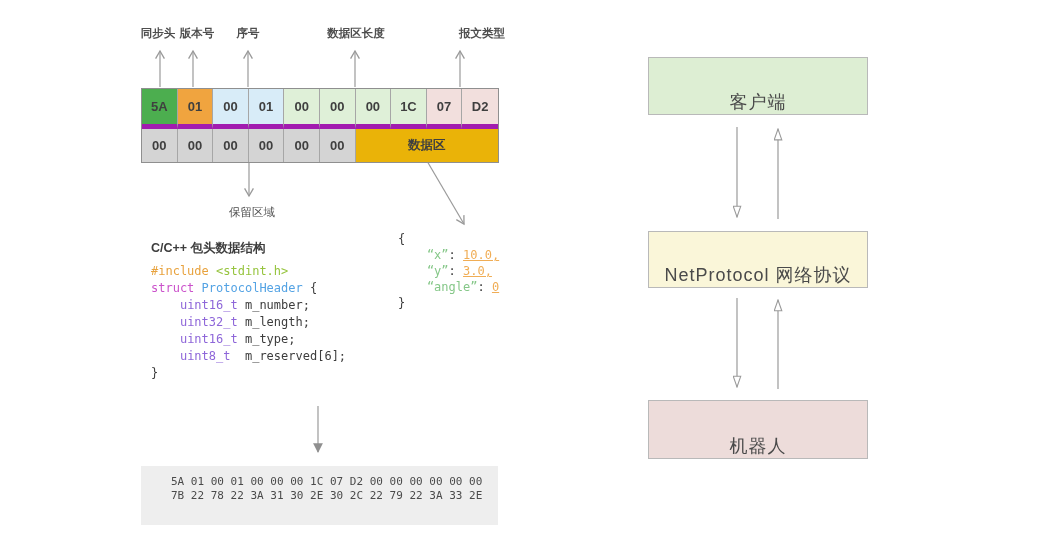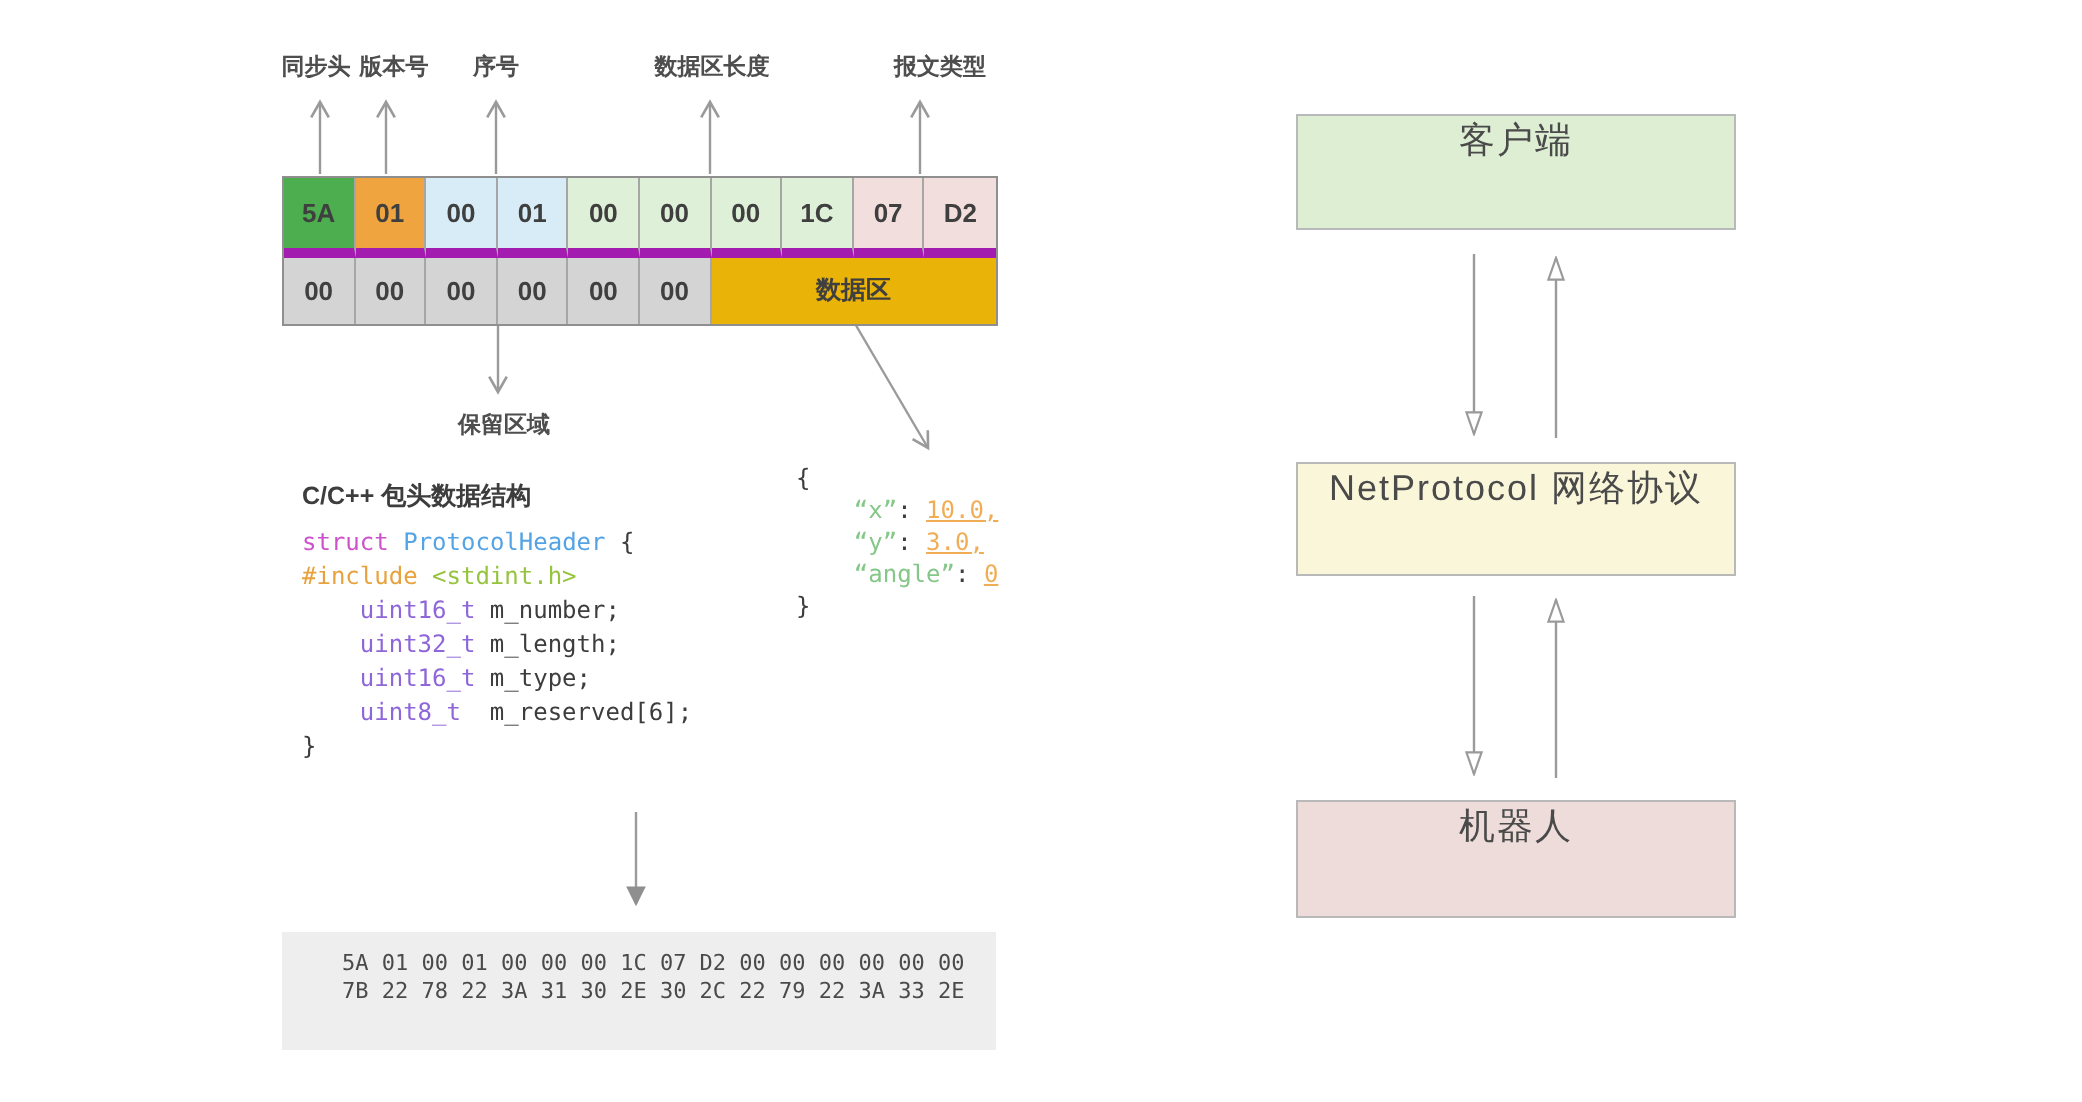--- a/index.html
+++ b/index.html
@@ -19,21 +19,21 @@
   .byte-cell.r2{height:33px;border-bottom:none;}
   .byte-cell:nth-child(10){border-right:none;}
   .c-sync{background:#4cae4f;}
   .c-version{background:#f0a43f;}
   .c-number{background:#d8ecf8;}
   .c-length{background:#dff0d8;}
   .c-type{background:#f2dfdd;}
   .c-reserved{background:#d4d4d4;}
   .c-data{background:#eab308;grid-column:span 4;border-right:none;font-size:12.5px;}
 
-  .small-label{position:absolute;font-size:11.5px;font-weight:700;color:#4e4e4e;
+  .small-label{position:absolute;font-size:11.5px;font-weight:400;color:#4e4e4e;
     transform:translateX(-50%);white-space:nowrap;}
 
   
   .code-block{position:absolute;left:151px;top:240px;}
   .code-title{font-size:12.5px;font-weight:600;color:#3d3d3d;margin-bottom:6px;}
   .code-line{font-family:"DejaVu Sans Mono","Liberation Mono",monospace;
     font-size:12px;line-height:17px;white-space:pre;color:#3d3d3d;}
   .tok-orange{color:#e8a23d;}
   .tok-green{color:#96c43e;}
   .tok-magenta{color:#cb52cb;}
@@ -49,21 +49,21 @@
   .tok-jorange{color:#f0ad55;text-decoration:underline;}
 
   
   .hex-box{position:absolute;left:141px;top:466px;width:357px;height:59px;
     background:#eeeeee;box-sizing:border-box;padding:9px 0 0 30px;}
   .hex-line{font-family:"DejaVu Sans Mono","Liberation Mono",monospace;
     font-size:11px;line-height:13.5px;color:#4a4a4a;white-space:pre;}
 
   
   .flow-node{position:absolute;left:648px;width:220px;box-sizing:border-box;
-    border:1px solid #b9b9b9;display:flex;align-items:flex-start;justify-content:center;
+    border:1px solid #b9b9b9;display:flex;align-items:flex-end;justify-content:center;
     font-size:18px;color:#4a4a4a;letter-spacing:1px;}
   .fn-client{top:57px;height:58px;background:#ddeed3;}
   .fn-protocol{top:231px;height:57px;background:#faf6d9;}
   .fn-robot{top:400px;height:59px;background:#eddcda;}
 
   svg.overlay{position:absolute;left:0;top:0;width:1041px;height:551px;pointer-events:none;}
 </style>
 </head>
 <body>
 
@@ -92,21 +92,21 @@
     <line x1="778" y1="219" x2="778" y2="129" marker-end="url(#triopen)"></line>
     <line x1="737" y1="298" x2="737" y2="387" marker-end="url(#triopen)"></line>
     <line x1="778" y1="389" x2="778" y2="300" marker-end="url(#triopen)"></line>
   </g>
 </svg>
 
 <span class="field-label" style="left:158px">同步头</span>
 <span class="field-label" style="left:197px">版本号</span>
 <span class="field-label" style="left:248px">序号</span>
 <span class="field-label" style="left:356px">数据区长度</span>
-<span class="field-label" style="left:470px">报文类型</span>
+<span class="field-label" style="left:482px">报文类型</span>
 
 <div class="byte-table">
   <div class="byte-cell c-sync">5A</div>
   <div class="byte-cell c-version">01</div>
   <div class="byte-cell c-number">00</div>
   <div class="byte-cell c-number">01</div>
   <div class="byte-cell c-length">00</div>
   <div class="byte-cell c-length">00</div>
   <div class="byte-cell c-length">00</div>
   <div class="byte-cell c-length">1C</div>
@@ -118,22 +118,22 @@
   <div class="byte-cell r2 c-reserved">00</div>
   <div class="byte-cell r2 c-reserved">00</div>
   <div class="byte-cell r2 c-reserved">00</div>
   <div class="byte-cell r2 c-data">数据区</div>
 </div>
 
 <span class="small-label" style="left:252px;top:205px">保留区域</span>
 
 <div class="code-block">
   <div class="code-title">C/C++ 包头数据结构</div>
+  <div class="code-line"><span class="tok-orange">#include</span><span class="tok-dark"> </span><span class="tok-green">&lt;stdint.h&gt;</span></div>
   <div class="code-line"><span class="tok-magenta">struct</span><span class="tok-dark"> </span><span class="tok-blue">ProtocolHeader</span><span class="tok-dark"> {</span></div>
-  <div class="code-line"><span class="tok-orange">#include</span><span class="tok-dark"> </span><span class="tok-green">&lt;stdint.h&gt;</span></div>
   <div class="code-line"><span class="tok-dark">    </span><span class="tok-purple">uint16_t</span><span class="tok-dark"> m_number;</span></div>
   <div class="code-line"><span class="tok-dark">    </span><span class="tok-purple">uint32_t</span><span class="tok-dark"> m_length;</span></div>
   <div class="code-line"><span class="tok-dark">    </span><span class="tok-purple">uint16_t</span><span class="tok-dark"> m_type;</span></div>
   <div class="code-line"><span class="tok-dark">    </span><span class="tok-purple">uint8_t</span><span class="tok-dark">  m_reserved[6];</span></div>
   <div class="code-line"><span class="tok-dark">}</span></div>
 </div>
 
 <div class="json-block">
   <div class="json-line"><span class="tok-dark">{</span></div>
   <div class="json-line"><span class="tok-jgreen">    “x”</span><span class="tok-dark">: </span><span class="tok-jorange">10.0,</span></div>

